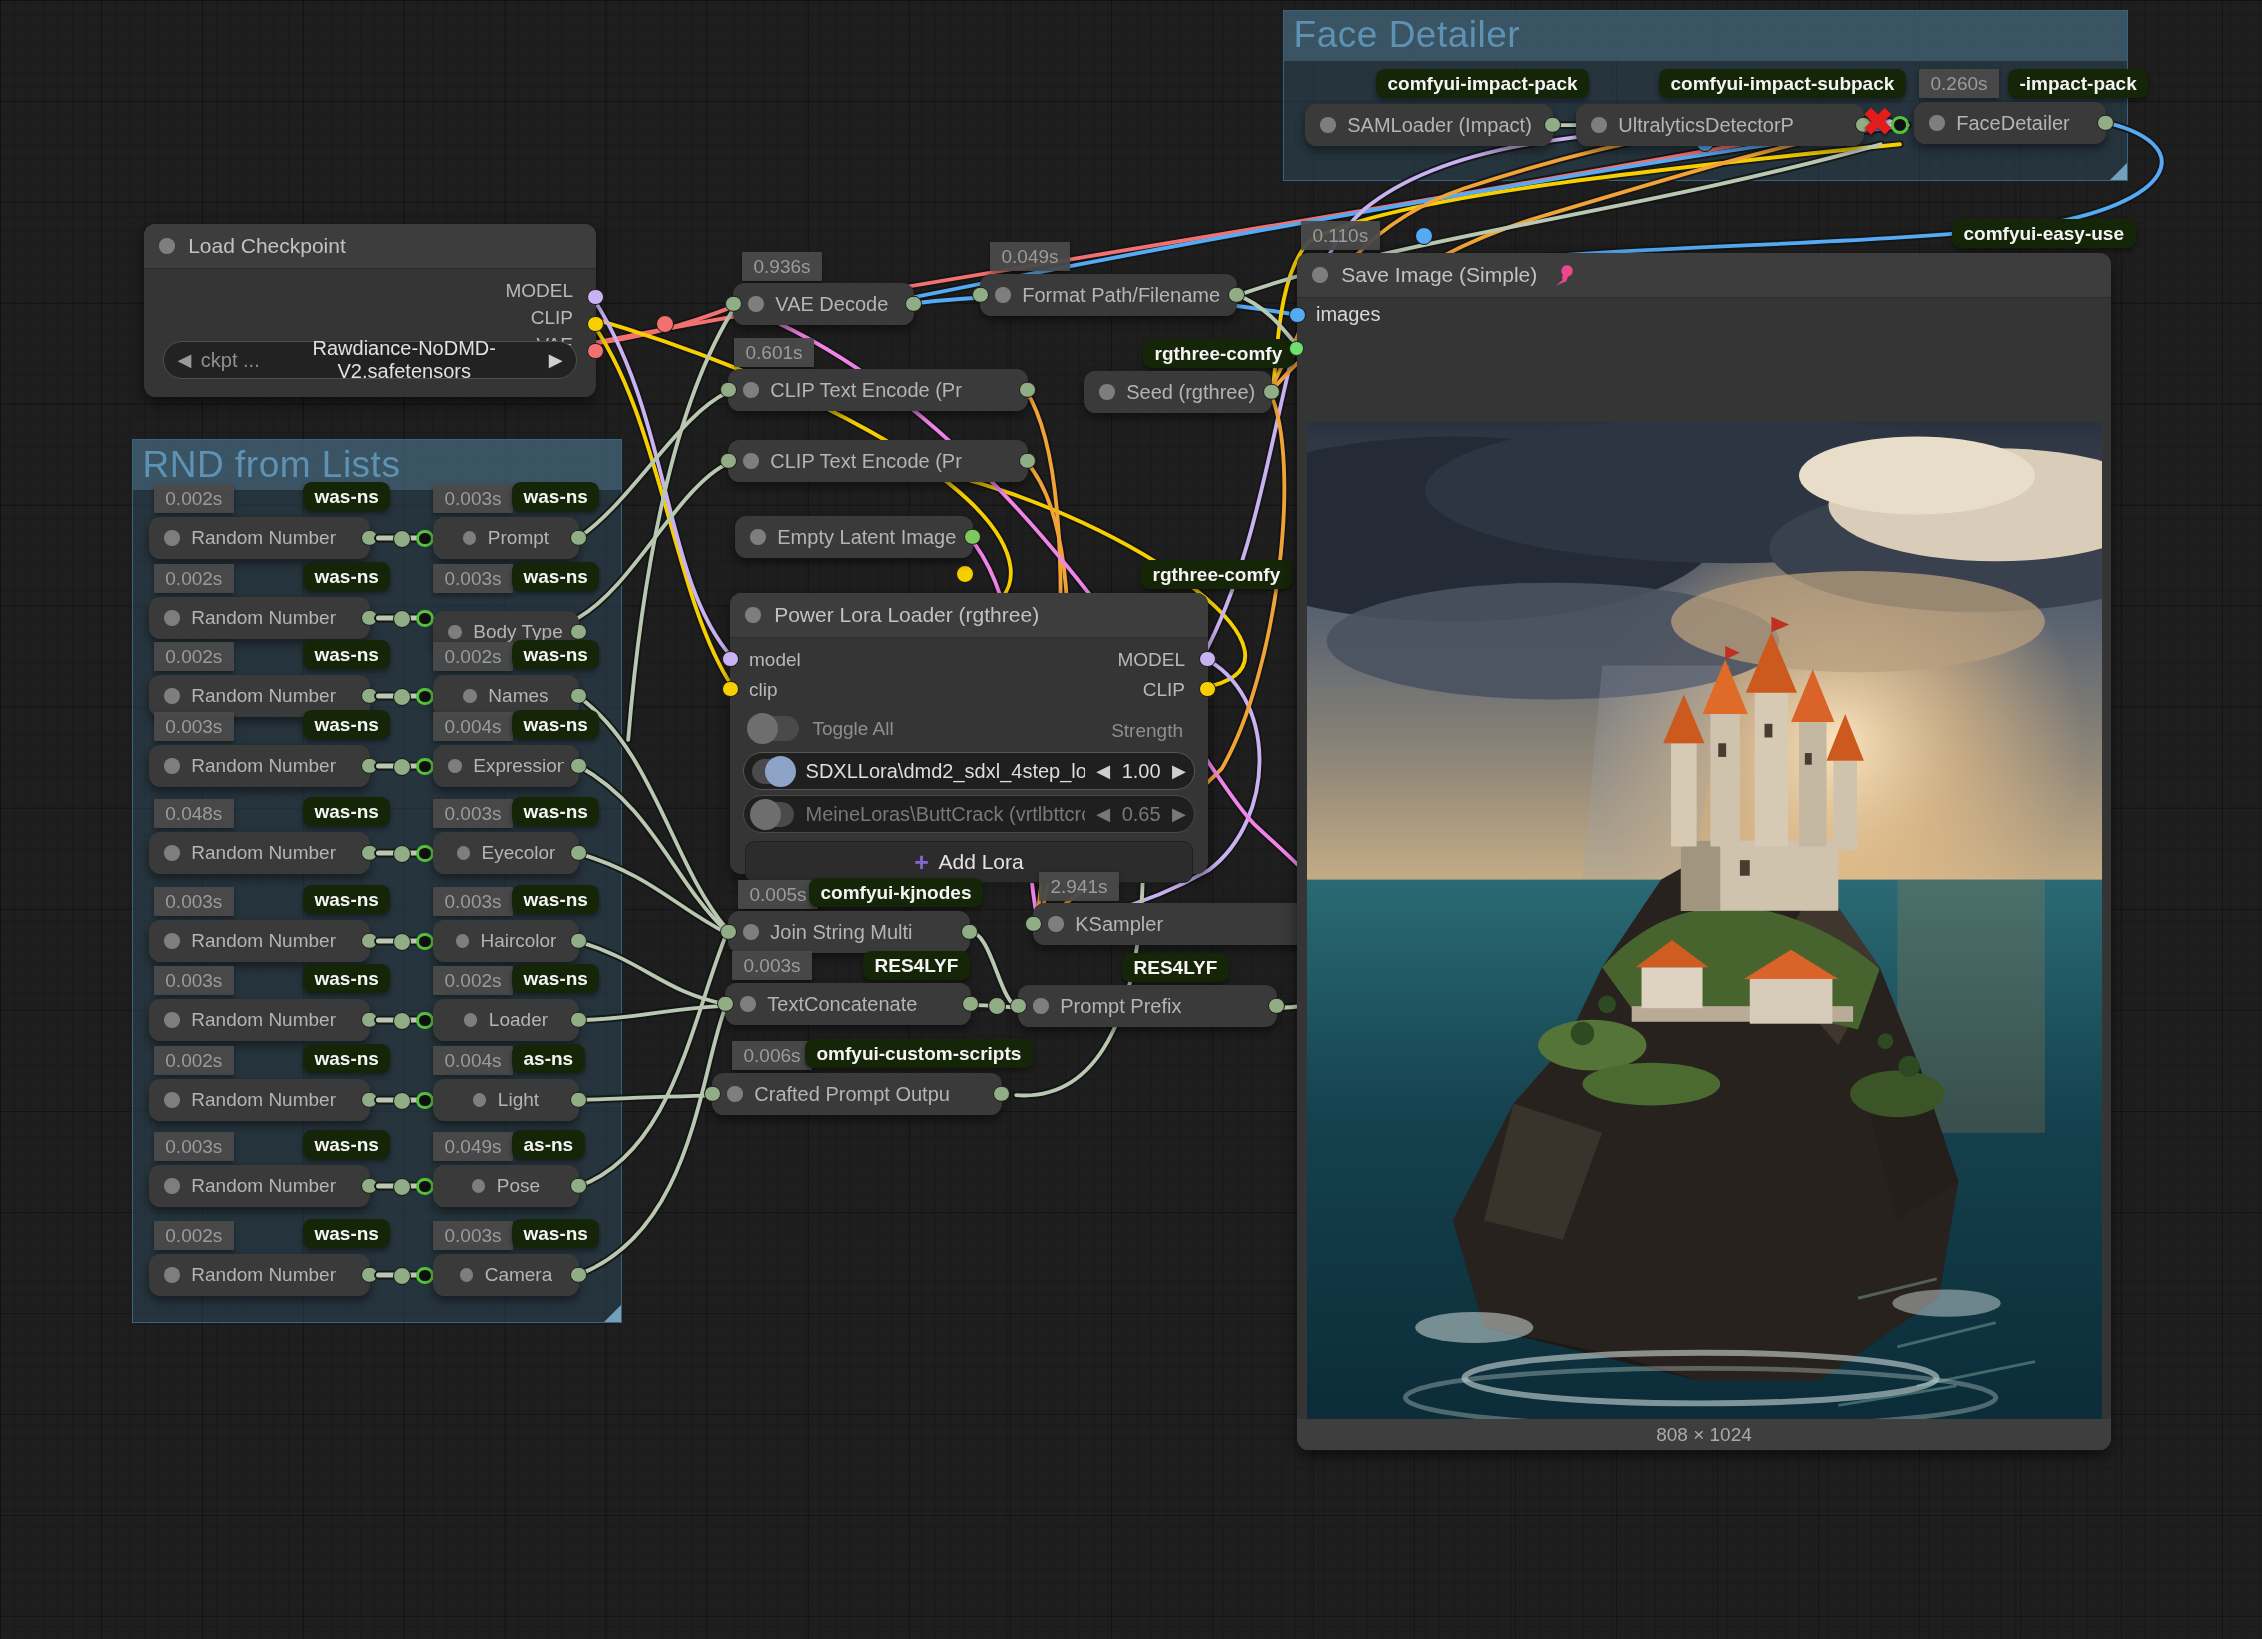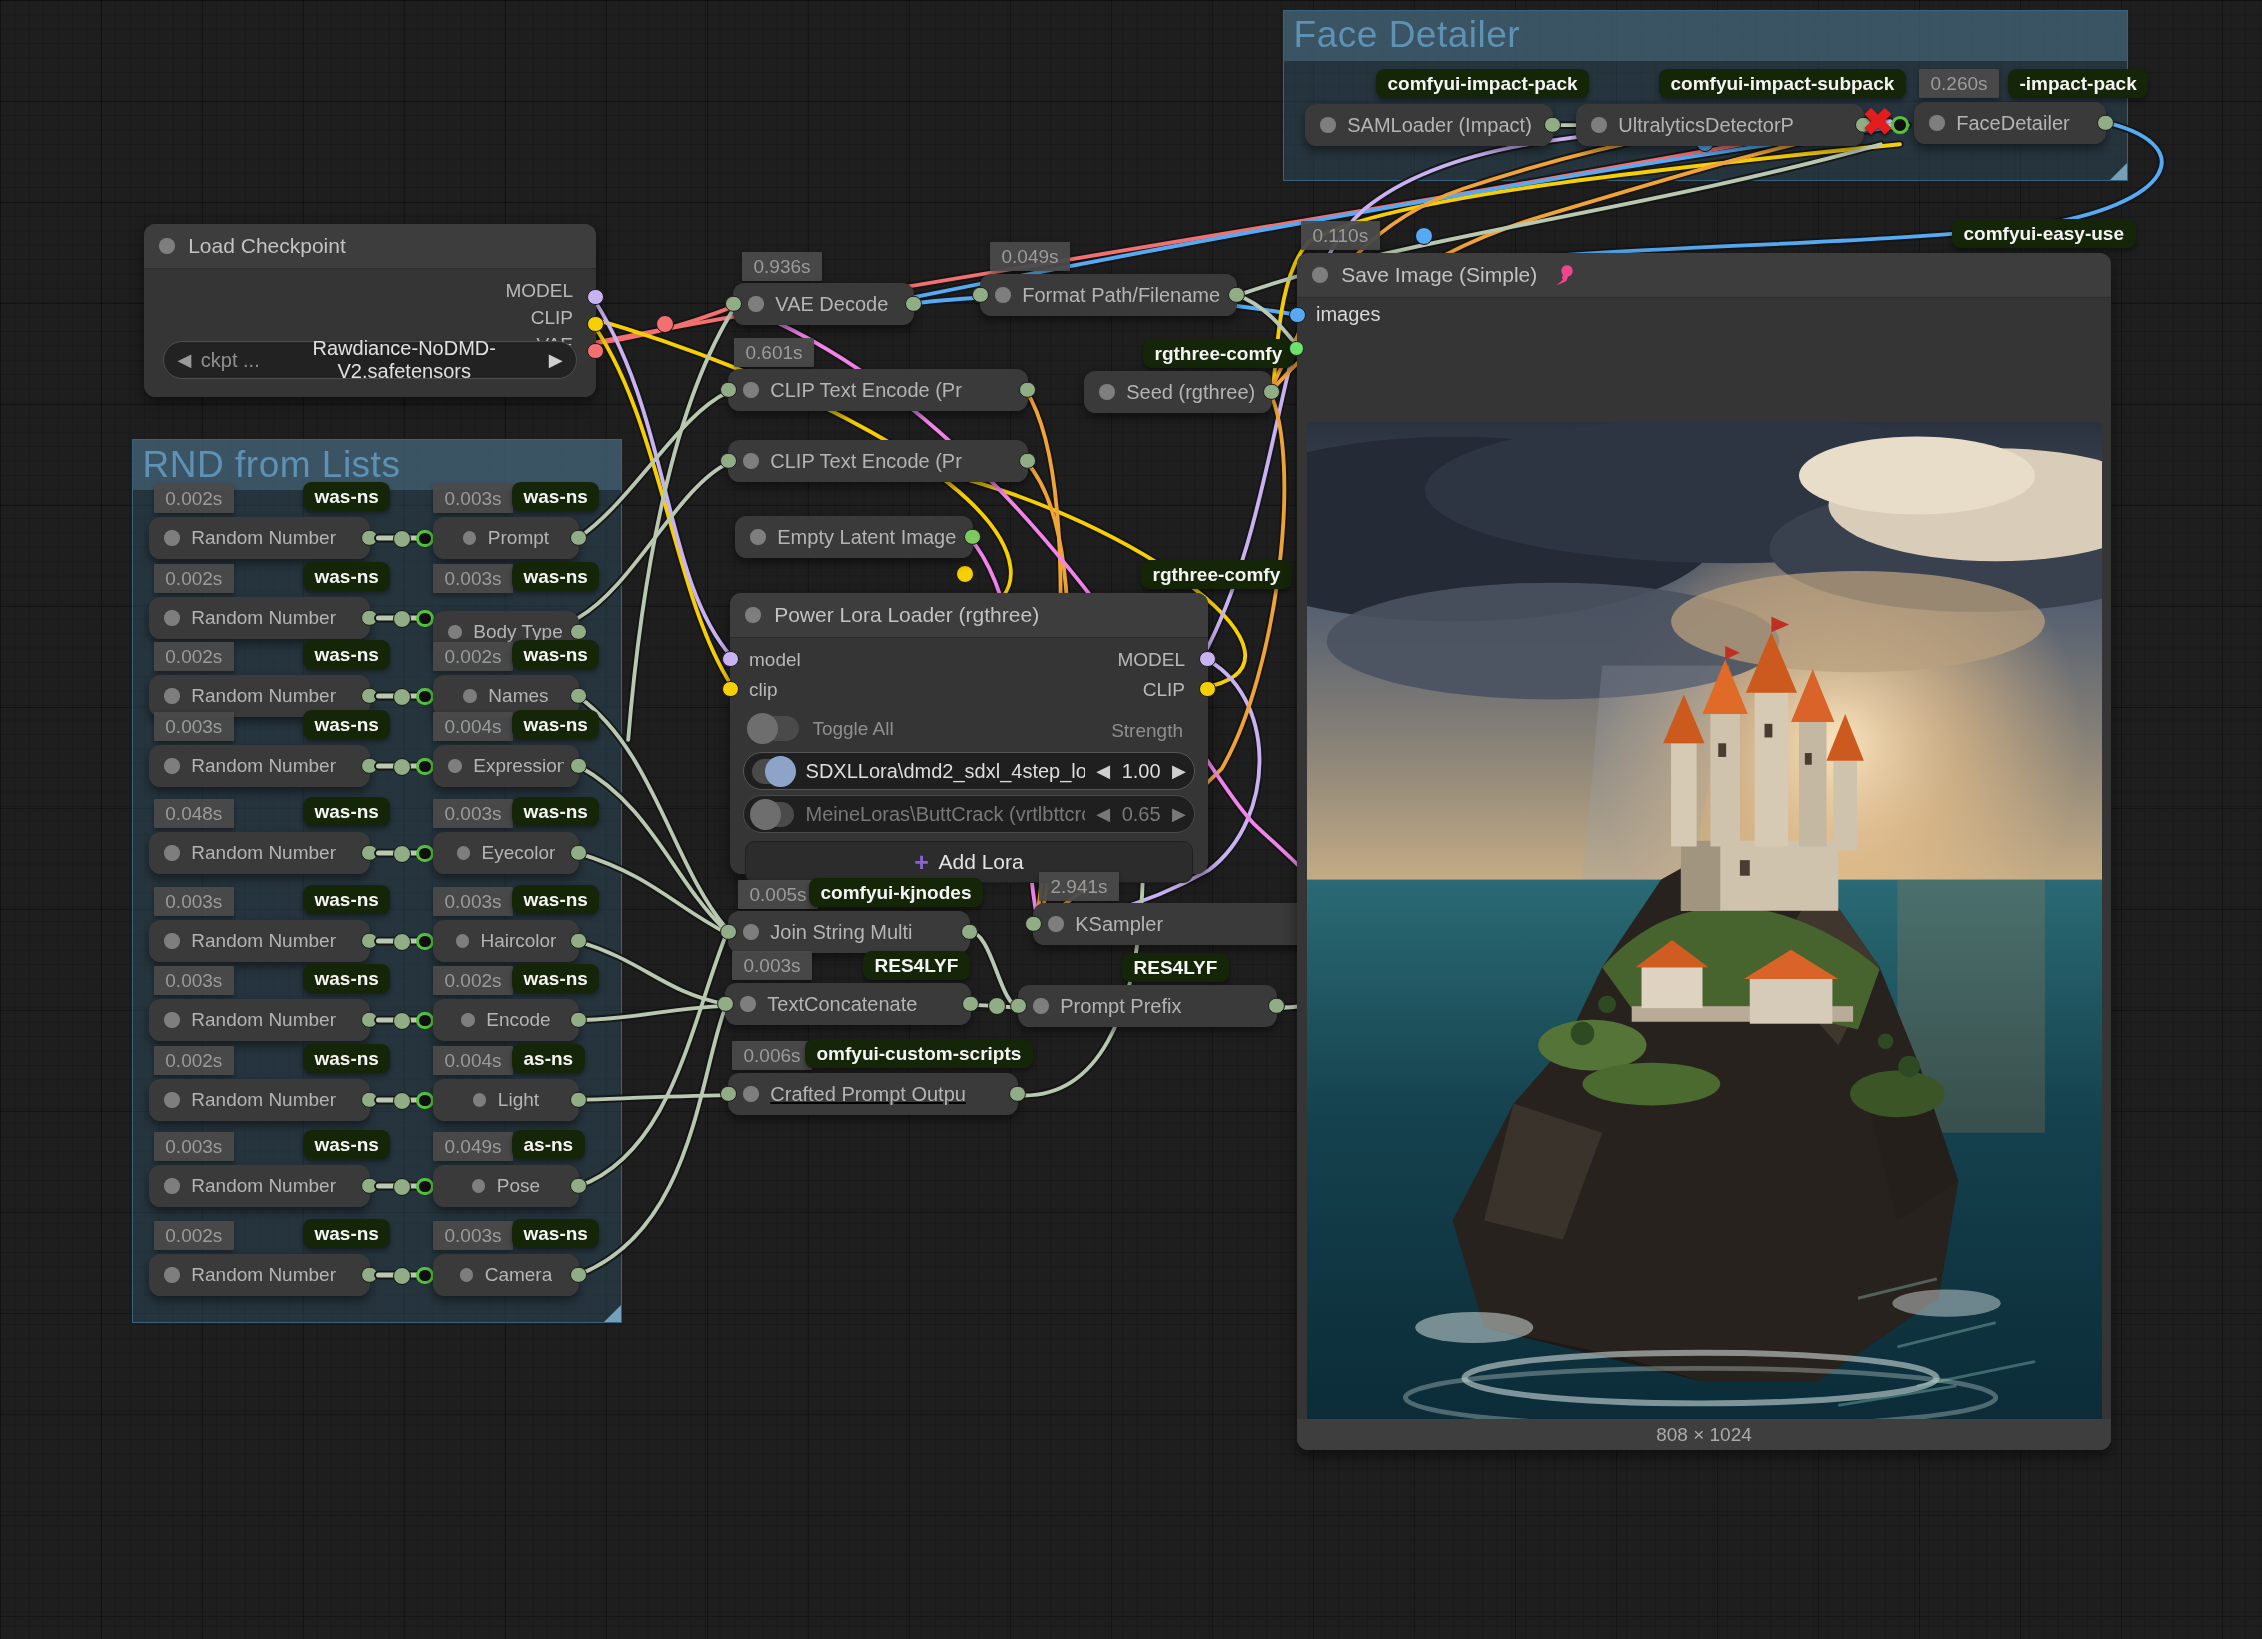--- a/index.html
+++ b/index.html
@@ -403,21 +403,21 @@
         </div>
         <div class="conn" style="left:221px;top:0;width:63px;">
           <span class="bar"></span>
           <span class="ldot sage" style="left:23px;top:12.5px;"></span>
           <span class="ring" style="left:46px;top:12.5px;"></span>
         </div>
         <span class="tbadge" style="left:284px;top:-33px;">0.002s</span>
         <span class="gbadge" style="left:363px;top:-35px;">was-ns</span>
         <div class="cnode" style="left:284px;top:0;width:146px;justify-content:center;">
           <span class="cdot" style="width:13.4px;height:13.4px;"></span>
-          <span class="nlabel" style="font-size:19px;">Encode</span>
+          <span class="nlabel" style="font-size:19px;">Loader</span>
           <span class="pdot out sage"></span>
         </div>
       </div>
       <div style="position: absolute; left: 149px; top: 1079px; width: 442px; height: 42px;">
         <span class="tbadge" style="left:4.8px;top:-33px;">0.002s</span>
         <span class="gbadge" style="left:154px;top:-35px;">was-ns</span>
         <div class="cnode" style="left:0;top:0;width:221px;">
           <span class="cdot"></span>
           <span class="nlabel" style="font-size:19px;">Random Number</span>
           <span class="pdot out sage"></span>
@@ -583,21 +583,21 @@
   <span class="gbadge" style="left:863px;top:951px;">RES4LYF</span>
   <div class="cnode" style="left:725px;top:983px;width:246px;">
     <span class="pdot in sage"></span>
     <span class="cdot"></span>
     <span class="nlabel">TextConcatenate</span>
     <span class="pdot out sage"></span>
   </div>
 
   <span class="tbadge" style="left:732px;top:1041px;">0.006s</span>
   <span class="gbadge" style="left:805px;top:1039px;">omfyui-custom-scripts</span>
-  <div class="cnode" style="left:728px;top:1073px;width:290px;text-decoration:underline;">
+  <div class="cnode" style="left:712px;top:1073px;width:290px;">
     <span class="pdot in sage"></span>
     <span class="cdot"></span>
     <span class="nlabel">Crafted Prompt Outpu</span>
     <span class="pdot out sage"></span>
   </div>
 
   <span class="tbadge" style="left:1039px;top:872px;">2.941s</span>
   <div class="cnode" style="left:1033px;top:903px;width:281px;">
     <span class="pdot in sage"></span>
     <span class="cdot"></span>

